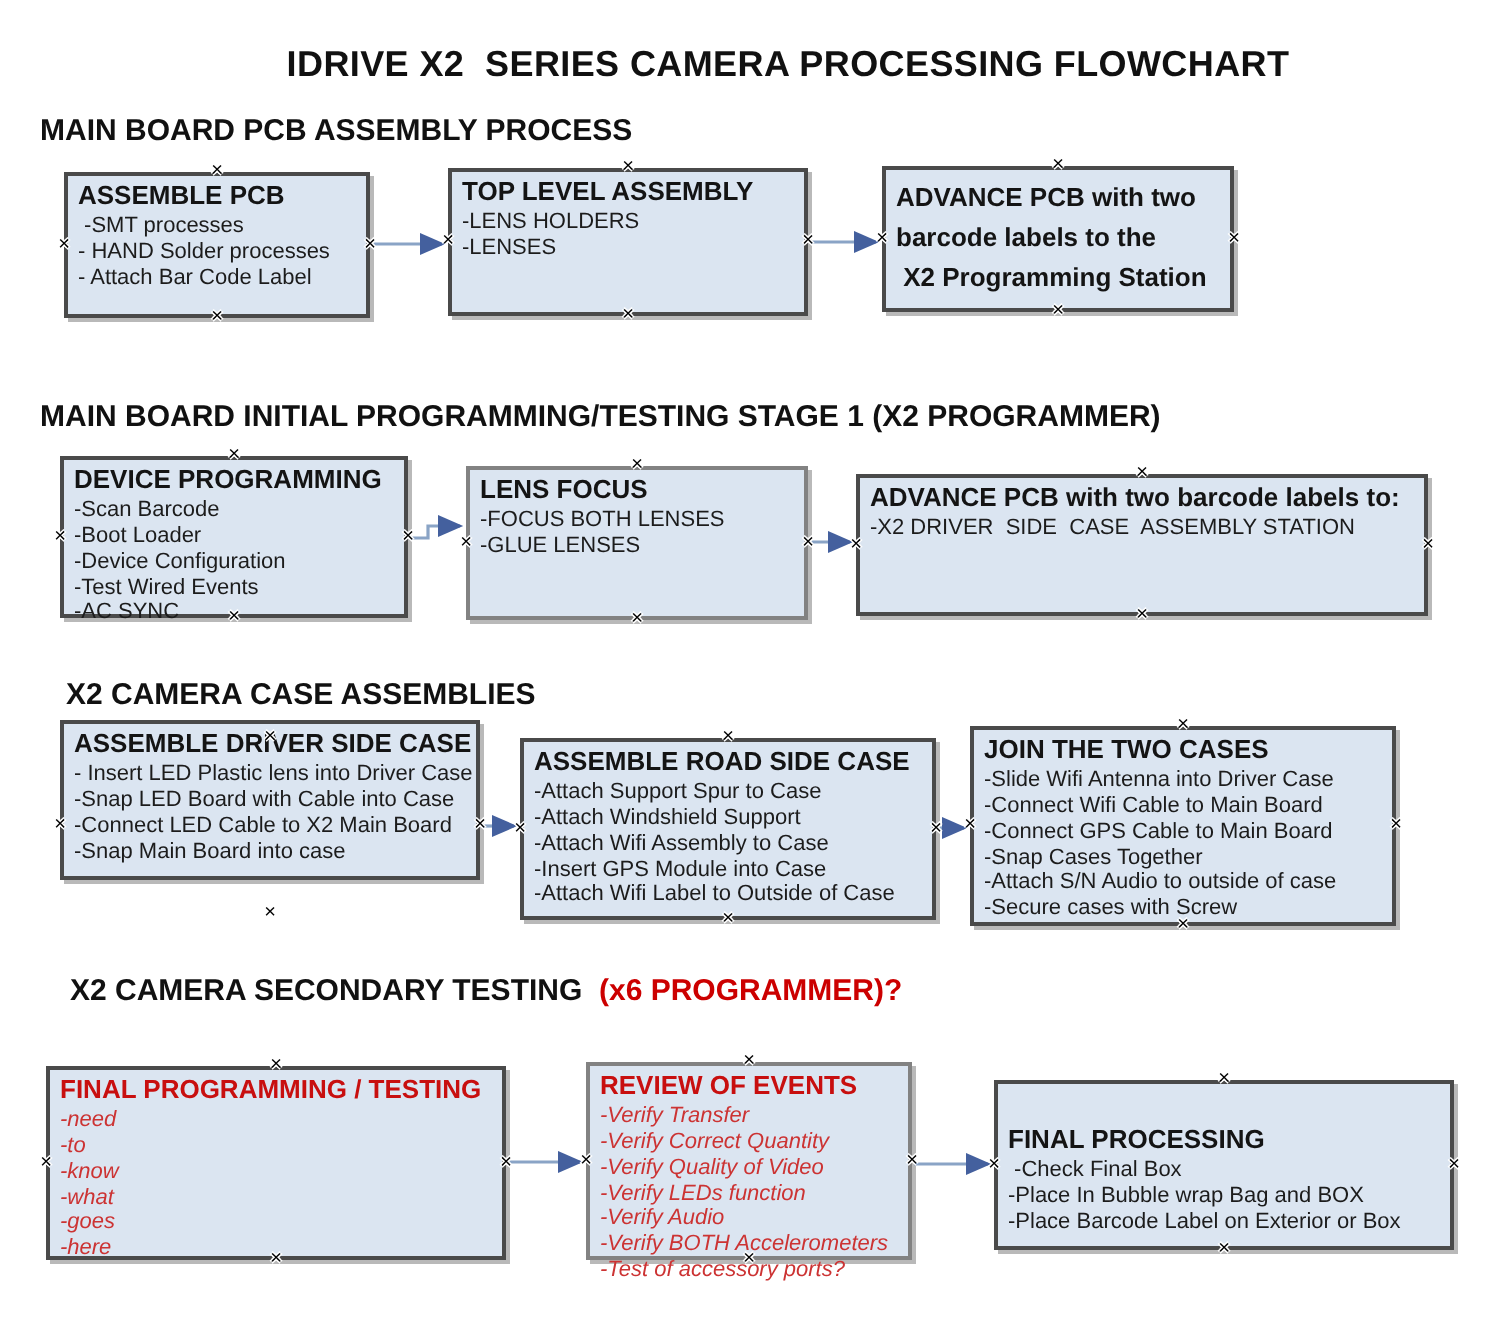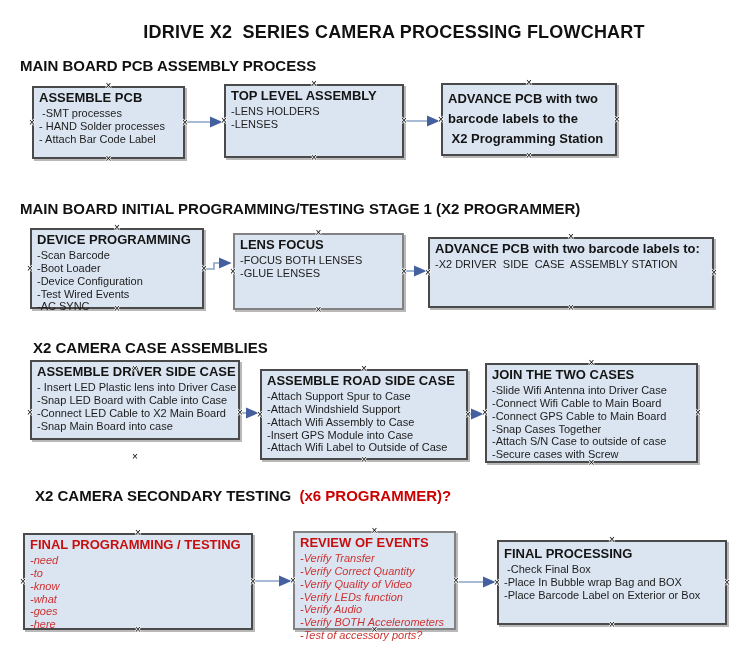--- a/index.html
+++ b/index.html
@@ -110,21 +110,21 @@
         <li>-Attach Wifi Label to Outside of Case</li>
       </ul>
   </div>
   <div class="box" style="left:485px;top:363px;width:213px;height:100px">
     <div class="bt">JOIN THE TWO CASES</div>
     <ul class="bi">
         <li>-Slide Wifi Antenna into Driver Case</li>
         <li>-Connect Wifi Cable to Main Board</li>
         <li>-Connect GPS Cable to Main Board</li>
         <li>-Snap Cases Together</li>
-        <li>-Attach S/N Case to outside of case</li>
+        <li>-Attach S/N Audio to outside of case</li>
         <li>-Secure cases with Screw</li>
       </ul>
   </div>
 
   <div class="box redbox" style="left:23px;top:533px;width:230px;height:97px">
     <div class="bt">FINAL PROGRAMMING / TESTING</div>
     <ul class="bi">
         <li>-need</li>
         <li>-to</li>
         <li>-know</li>
@@ -138,21 +138,21 @@
     <ul class="bi">
         <li>-Verify Transfer</li>
         <li>-Verify Correct Quantity</li>
         <li>-Verify Quality of Video</li>
         <li>-Verify LEDs function</li>
         <li>-Verify Audio</li>
         <li>-Verify BOTH Accelerometers</li>
         <li>-Test of accessory ports?</li>
       </ul>
   </div>
-  <div class="box" style="left:497px;top:540px;width:230px;height:85px;padding-top:4px">
+  <div class="box" style="left:497px;top:540px;width:230px;height:85px;padding-top:20px">
     <div class="bt">FINAL PROCESSING</div>
     <ul class="bi">
         <li> -Check Final Box</li>
         <li>-Place In Bubble wrap Bag and BOX</li>
         <li>-Place Barcode Label on Exterior or Box</li>
       </ul>
   </div>
 
   <svg class="overlay" width="747" height="662">
     <defs>

